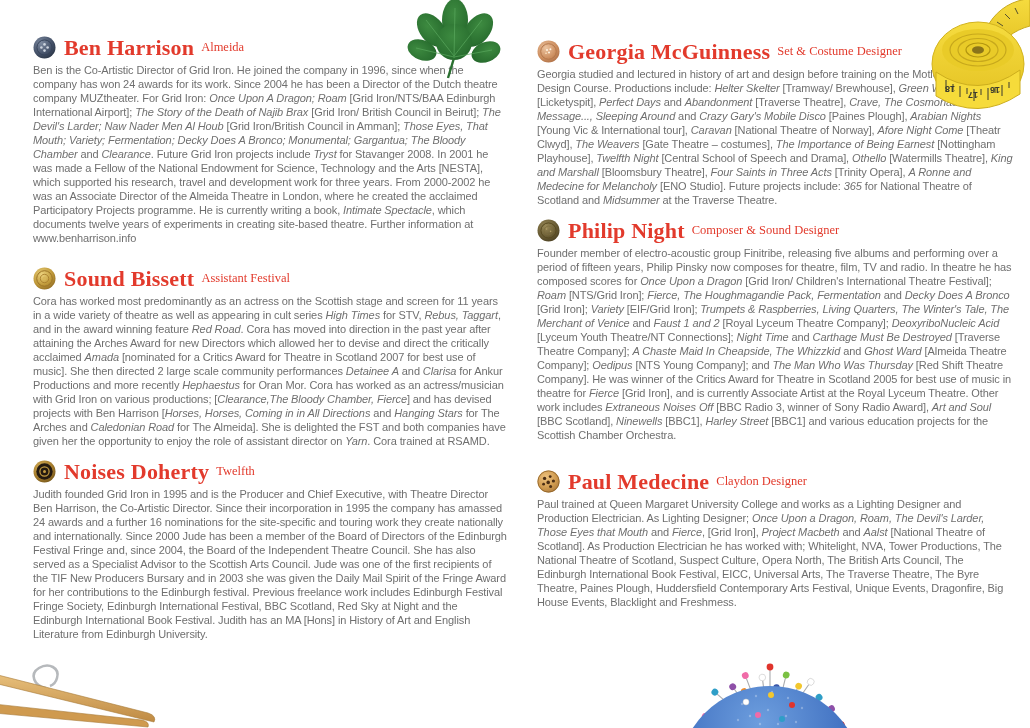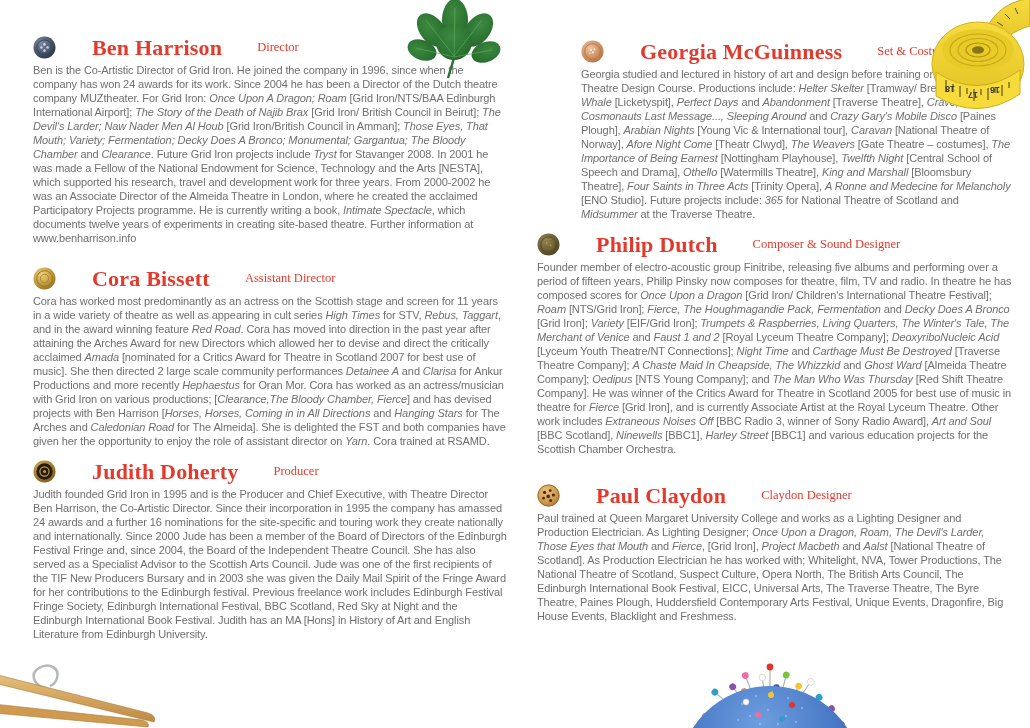--- a/index.html
+++ b/index.html
@@ -6,38 +6,38 @@
   * { box-sizing: border-box; }
   html,body { margin:0; padding:0; }
   body {
     width:1030px; height:728px; position:relative; overflow:hidden;
     background:#ffffff; font-family:"Liberation Sans", sans-serif;
   }
   .col { position:absolute; width:476px; }
   .col-left  { left:33px;  top:36px; }
   .col-right { left:537px; top:40px; }
   .person { margin:0 0 20px 0; }
-  .person-head { display:flex; align-items:center; margin:0 0 4px 0;gap:28px; }
+  .person-head { display:flex; align-items:center; margin:0 0 4px 0; }
   .btn-icon { width:23px; height:23px; flex:0 0 auto; margin-right:8px; }
   .person-name {
     font-family:"Liberation Serif", serif; font-weight:700;
     font-size:22px; color:var(--accent); letter-spacing:.2px; line-height:1;
   }
   .person-role {
     font-family:"Liberation Serif", serif; font-size:12.5px;
     color:var(--accent); margin-left:7px; line-height:1;
   }
   .bio {
     margin:0; font-size:11px; line-height:14px; color:var(--body);
     letter-spacing:-.1px;
   }
   .bio i { }
   .mb-ben { margin-bottom:22px; }
   .mb-cora { margin-bottom:12px; }
-  .mb-georgia { margin-bottom:12px;margin-left:44px; }
+  .mb-georgia { margin-bottom:12px; }
   .mb-philip { margin-bottom:28px; }
   .deco { position:absolute; pointer-events:none; }
   .deco-leaf   { left:392px; top:0;     width:120px; height:80px; }
   .deco-tape   { right:0;    top:0;     width:102px; height:112px; }
   .deco-pins   { left:650px; top:626px; width:240px; height:102px; }
   .deco-hanger { left:0;     top:658px; width:182px; height:70px; }
   .tape-num { font-family:"Liberation Sans", sans-serif; font-size:9px; font-weight:bold; fill:#3a3a2e; }
 </style>
 </head>
 <body>
@@ -55,63 +55,63 @@
         </radialGradient>
           </defs>
         <circle cx="11.5" cy="11.5" r="11" fill="url(#gb1)"></circle>
         <circle cx="11.5" cy="11.5" r="7.6" fill="none" stroke="#36435a" stroke-width="1"></circle>
         <circle cx="11.5" cy="8.4" r="1.3" fill="#cdd4de"></circle>
           <circle cx="8.4" cy="11.5" r="1.3" fill="#cdd4de"></circle>
         <circle cx="14.6" cy="11.5" r="1.3" fill="#cdd4de"></circle>
           <circle cx="11.5" cy="14.6" r="1.3" fill="#cdd4de"></circle>
       </svg>
       <span class="person-name">Ben Harrison</span>
-      <span class="person-role">Director</span>
+      <span class="person-role">Almeida</span>
     </div>
     <p class="bio"><span>Ben is the Co-Artistic Director of Grid Iron. He joined the company in 1996, since when the company has won 24 awards for its work. Since 2004 he has been a Director of the Dutch theatre company MUZtheater. For Grid Iron: </span><i>Once Upon A Dragon; Roam</i><span> [Grid Iron/NTS/BAA Edinburgh International Airport]; </span><i>The Story of the Death of Najib Brax</i><span> [Grid Iron/ British Council in Beirut]; </span><i>The Devil's Larder; Naw Nader Men Al Houb</i><span> [Grid Iron/British Council in Amman]; </span><i>Those Eyes, That Mouth; Variety; Fermentation; Decky Does A Bronco; Monumental; Gargantua; The Bloody Chamber</i><span> and </span><i>Clearance</i><span>. Future Grid Iron projects include </span><i>Tryst</i><span> for Stavanger 2008. In 2001 he was made a Fellow of the National Endowment for Science, Technology and the Arts [NESTA], which supported his research, travel and development work for three years. From 2000-2002 he was an Associate Director of the Almeida Theatre in London, where he created the acclaimed Participatory Projects programme. He is currently writing a book, </span><i>Intimate Spectacle</i><span>, which documents twelve years of experiments in creating site-based theatre. Further information at www.benharrison.info</span></p>
   </section>
 
   <section class="person mb-cora">
     <div class="person-head">
       <svg class="btn-icon" viewBox="0 0 23 23">
         <defs>
             <radialGradient id="gb2" cx="38%" cy="32%" r="78%">
           <stop offset="0" stop-color="#edd37e"></stop>
               <stop offset=".6" stop-color="#c09a3a"></stop>
               <stop offset="1" stop-color="#8a6520"></stop>
         </radialGradient>
           </defs>
         <circle cx="11.5" cy="11.5" r="11" fill="url(#gb2)"></circle>
         <circle cx="11.5" cy="11.5" r="7.8" fill="none" stroke="#9c7427" stroke-width="1"></circle>
         <circle cx="11.5" cy="11.5" r="4.2" fill="none" stroke="#a87e2c" stroke-width=".9"></circle>
         <circle cx="11.5" cy="11.5" r="1.8" fill="#d8b65a"></circle>
       </svg>
-      <span class="person-name">Cora Bissett</span>
-      <span class="person-role">Assistant Director</span>
+      <span class="person-name">Sound Bissett</span>
+      <span class="person-role">Assistant Festival</span>
     </div>
     <p class="bio"><span>Cora has worked most predominantly as an actress on the Scottish stage and screen for 11 years in a wide variety of theatre as well as appearing in cult series </span><i>High Times</i><span> for STV, </span><i>Rebus, Taggart</i><span>, and in the award winning feature </span><i>Red Road</i><span>. Cora has moved into direction in the past year after attaining the Arches Award for new Directors which allowed her to devise and direct the critically acclaimed </span><i>Amada</i><span> [nominated for a Critics Award for Theatre in Scotland 2007 for best use of music]. She then directed 2 large scale community performances </span><i>Detainee A</i><span> and </span><i>Clarisa</i><span> for Ankur Productions and more recently </span><i>Hephaestus</i><span> for Oran Mor. Cora has worked as an actress/musician with Grid Iron on various productions; [</span><i>Clearance,The Bloody Chamber, Fierce</i><span>] and has devised projects with Ben Harrison [</span><i>Horses, Horses, Coming in in All Directions</i><span> and </span><i>Hanging Stars</i><span> for The Arches and </span><i>Caledonian Road</i><span> for The Almeida]. She is delighted the FST and both companies have given her the opportunity to enjoy the role of assistant director on </span><i>Yarn</i><span>. Cora trained at RSAMD.</span></p>
   </section>
 
   <section class="person">
     <div class="person-head">
       <svg class="btn-icon" viewBox="0 0 23 23">
         <defs>
             <radialGradient id="gb3" cx="38%" cy="32%" r="80%">
           <stop offset="0" stop-color="#d9b45c"></stop>
               <stop offset=".55" stop-color="#a9802f"></stop>
               <stop offset="1" stop-color="#6e5118"></stop>
         </radialGradient>
           </defs>
         <circle cx="11.5" cy="11.5" r="11" fill="url(#gb3)"></circle>
         <circle cx="11.5" cy="11.5" r="8.2" fill="#241a10"></circle>
         <circle cx="11.5" cy="11.5" r="4.6" fill="none" stroke="#c59d42" stroke-width="1.2"></circle>
         <circle cx="11.5" cy="11.5" r="1.5" fill="#c59d42"></circle>
       </svg>
-      <span class="person-name">Judith Doherty</span>
-      <span class="person-role">Producer</span>
+      <span class="person-name">Noises Doherty</span>
+      <span class="person-role">Twelfth</span>
     </div>
     <p class="bio"><span>Judith founded Grid Iron in 1995 and is the Producer and Chief Executive, with Theatre Director Ben Harrison, the Co-Artistic Director. Since their incorporation in 1995 the company has amassed 24 awards and a further 16 nominations for the site-specific and touring work they create nationally and internationally. Since 2000 Jude has been a member of the Board of Directors of the Edinburgh Festival Fringe and, since 2004, the Board of the Independent Theatre Council. She has also served as a Specialist Advisor to the Scottish Arts Council. Jude was one of the first recipients of the TIF New Producers Bursary and in 2003 she was given the Daily Mail Spirit of the Fringe Award for her contributions to the Edinburgh festival. Previous freelance work includes Edinburgh Festival Fringe Society, Edinburgh International Festival, BBC Scotland, Red Sky at Night and the Edinburgh International Book Festival. Judith has an MA [Hons] in History of Art and English Literature from Edinburgh University.</span></p>
   </section>
 
 </div>
 
 <div class="col col-right">
 
   <section class="person mb-georgia">
     <div class="person-head">
@@ -145,21 +145,21 @@
               <stop offset=".6" stop-color="#675a33"></stop>
               <stop offset="1" stop-color="#453b1f"></stop>
         </radialGradient>
           </defs>
         <circle cx="11.5" cy="11.5" r="11" fill="url(#gb5)"></circle>
         <circle cx="11.5" cy="11.5" r="7.6" fill="none" stroke="#57491f" stroke-width="1"></circle>
         <circle cx="11.5" cy="11.5" r="4.4" fill="none" stroke="#7c6c3c" stroke-width=".8"></circle>
         <circle cx="9.6" cy="10" r=".8" fill="#b3a069"></circle>
           <circle cx="13.6" cy="12.4" r=".8" fill="#b3a069"></circle>
       </svg>
-      <span class="person-name">Philip Dutch</span>
+      <span class="person-name">Philip Night</span>
       <span class="person-role">Composer &amp; Sound Designer</span>
     </div>
     <p class="bio"><span>Founder member of electro-acoustic group Finitribe, releasing five albums and performing over a period of fifteen years, Philip Pinsky now composes for theatre, film, TV and radio. In theatre he has composed scores for </span><i>Once Upon a Dragon</i><span> [Grid Iron/ Children's International Theatre Festival]; </span><i>Roam</i><span> [NTS/Grid Iron]; </span><i>Fierce, The Houghmagandie Pack, Fermentation</i><span> and </span><i>Decky Does A Bronco</i><span> [Grid Iron]; </span><i>Variety</i><span> [EIF/Grid Iron]; </span><i>Trumpets &amp; Raspberries, Living Quarters, The Winter's Tale, The Merchant of Venice</i><span> and </span><i>Faust 1 and 2</i><span> [Royal Lyceum Theatre Company]; </span><i>DeoxyriboNucleic Acid</i><span> [Lyceum Youth Theatre/NT Connections]; </span><i>Night Time</i><span> and </span><i>Carthage Must Be Destroyed</i><span> [Traverse Theatre Company]; </span><i>A Chaste Maid In Cheapside, The Whizzkid</i><span> and </span><i>Ghost Ward</i><span> [Almeida Theatre Company]; </span><i>Oedipus</i><span> [NTS Young Company]; and </span><i>The Man Who Was Thursday</i><span> [Red Shift Theatre Company]. He was winner of the Critics Award for Theatre in Scotland 2005 for best use of music in theatre for </span><i>Fierce</i><span> [Grid Iron], and is currently Associate Artist at the Royal Lyceum Theatre. Other work includes </span><i>Extraneous Noises Off</i><span> [BBC Radio 3, winner of Sony Radio Award], </span><i>Art and Soul</i><span> [BBC Scotland], </span><i>Ninewells</i><span> [BBC1], </span><i>Harley Street</i><span> [BBC1] and various education projects for the Scottish Chamber Orchestra.</span></p>
   </section>
 
   <section class="person">
     <div class="person-head">
       <svg class="btn-icon" viewBox="0 0 23 23">
         <defs>
             <radialGradient id="gb6" cx="38%" cy="32%" r="80%">
@@ -170,21 +170,21 @@
           </defs>
         <circle cx="11.5" cy="11.5" r="11" fill="url(#gb6)"></circle>
         <circle cx="7.6" cy="8.4" r="1.7" fill="#4a2d14"></circle>
           <circle cx="13.2" cy="6.6" r="1.4" fill="#4a2d14"></circle>
         <circle cx="16.4" cy="11" r="1.6" fill="#4a2d14"></circle>
           <circle cx="11.2" cy="12.4" r="1.8" fill="#4a2d14"></circle>
         <circle cx="6.6" cy="14.2" r="1.4" fill="#4a2d14"></circle>
           <circle cx="13.6" cy="16.6" r="1.5" fill="#4a2d14"></circle>
         <circle cx="11.5" cy="11.5" r="10.6" fill="none" stroke="#8e6228" stroke-width=".8"></circle>
       </svg>
-      <span class="person-name">Paul Claydon</span>
+      <span class="person-name">Paul Medecine</span>
       <span class="person-role">Claydon Designer</span>
     </div>
     <p class="bio"><span>Paul trained at Queen Margaret University College and works as a Lighting Designer and Production Electrician. As Lighting Designer; </span><i>Once Upon a Dragon, Roam, The Devil's Larder, Those Eyes that Mouth</i><span> and </span><i>Fierce</i><span>, [Grid Iron], </span><i>Project Macbeth</i><span> and </span><i>Aalst</i><span> [National Theatre of Scotland]. As Production Electrician he has worked with; Whitelight, NVA, Tower Productions, The National Theatre of Scotland, Suspect Culture, Opera North, The British Arts Council, The Edinburgh International Book Festival, EICC, Universal Arts, The Traverse Theatre, The Byre Theatre, Paines Plough, Huddersfield Contemporary Arts Festival, Unique Events, Dragonfire, Big House Events, Blacklight and Freshmess.</span></p>
   </section>
 
 </div>
 
 <svg class="deco deco-leaf" viewBox="0 0 120 80">
   <defs>
       <radialGradient id="leafg" cx="45%" cy="35%" r="80%">

